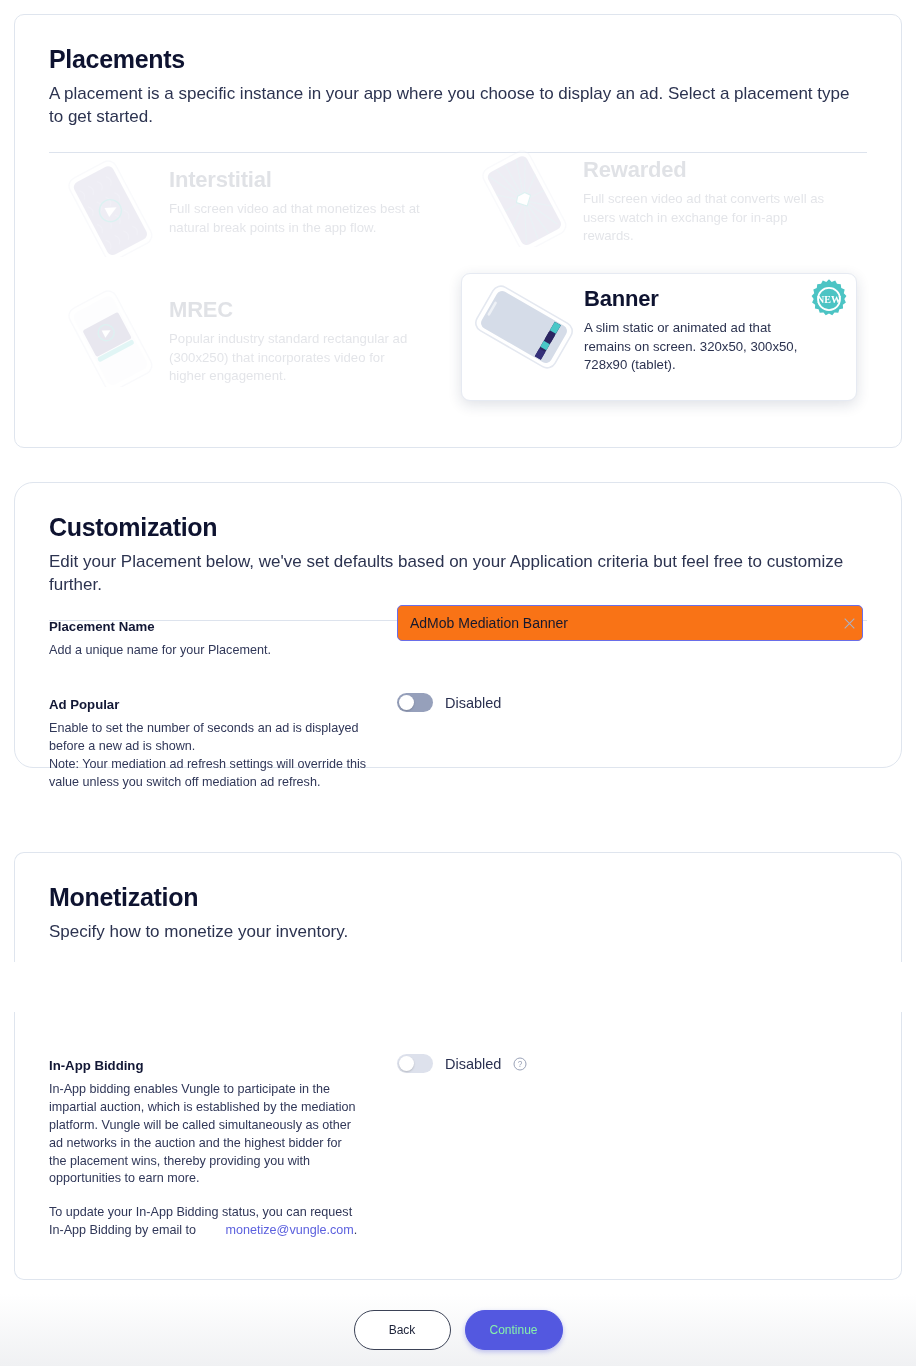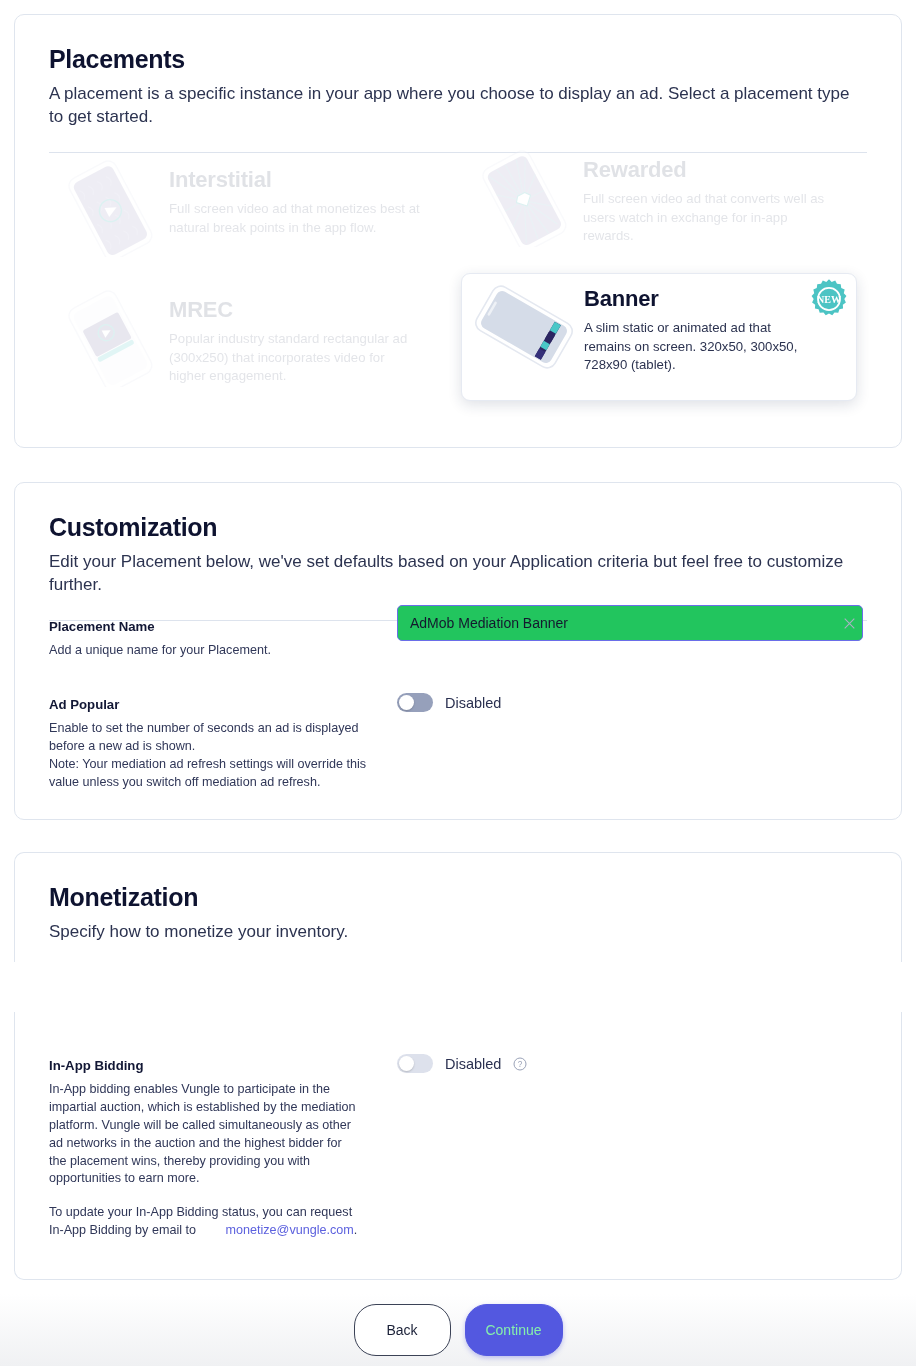--- a/index.html
+++ b/index.html
@@ -84,36 +84,36 @@
   
   .new-badge {
     position: absolute; right: 6px; top: 4px;
     width: 42px; height: 42px;
   }
 
   
   .phone { position: absolute; left: 4px; top: 4px; width: 112px; height: 98px; }
 
   
-  #card-custom { top: 482px; height: 338px; }
+  #card-custom { top: 482px; height: 286px; border-radius: 19px; }
   .field-row { position: absolute; left: 34px; right: 34px; }
   .fl-label {
     font-size: 13.2px; font-weight: 700; color: #121735;
   }
   .fl-help {
     margin-top: 8px; font-size: 12.6px; color: #303758; line-height: 1.42;
   }
 
   #row-placement-name { top: 136px; }
   .text-input-wrap {
     position: absolute; left: 348px; top: -14px;
     width: 466px; height: 36px;
     border: 1px solid #6a6ee8;
     border-radius: 5px;
-    background: #22c55e;
+    background: #f97316;
     display: flex; 
   }
   .text-input {
     border: none; outline: none; background: transparent;
     font-family: "Liberation Sans", sans-serif;
     font-size: 14px; color: #14182e;
     padding: 0 12px; flex: 1; height: 100%;
     caret-color: #14182e;
   }
   .clear-x {
@@ -167,22 +167,22 @@
   .mail-link { color: #5c61de; text-decoration: none; margin-left: 26px; }
 
   
   .footer {
     position: absolute; left: 0; right: 0; bottom: 0; height: 72px;
     background: linear-gradient(to bottom, rgba(255,255,255,0) 0%, #f0f1f3 100%);
     display: flex; align-items: center; justify-content: center; gap: 14px;
   }
   .btn {
     font-family: "Liberation Sans", sans-serif;
-    font-size: 14px; border-radius: 22px; cursor: pointer;
-    height: 52px; display: flex; align-items: center; justify-content: center;
+    font-size: 12px; border-radius: 22px; cursor: pointer;
+    height: 40px; display: flex; align-items: center; justify-content: center;
   }
   .btn-back {
     width: 97px; background: #fff; border: 1px solid #3b4256; color: #1b2138;
   }
   .btn-continue {
     width: 98px; background: #5358e0; border: 1px solid #5358e0; color: #86efac;
     box-shadow: 0 2px 5px rgba(83,88,224,.35);
   }
 </style>
 </head>

